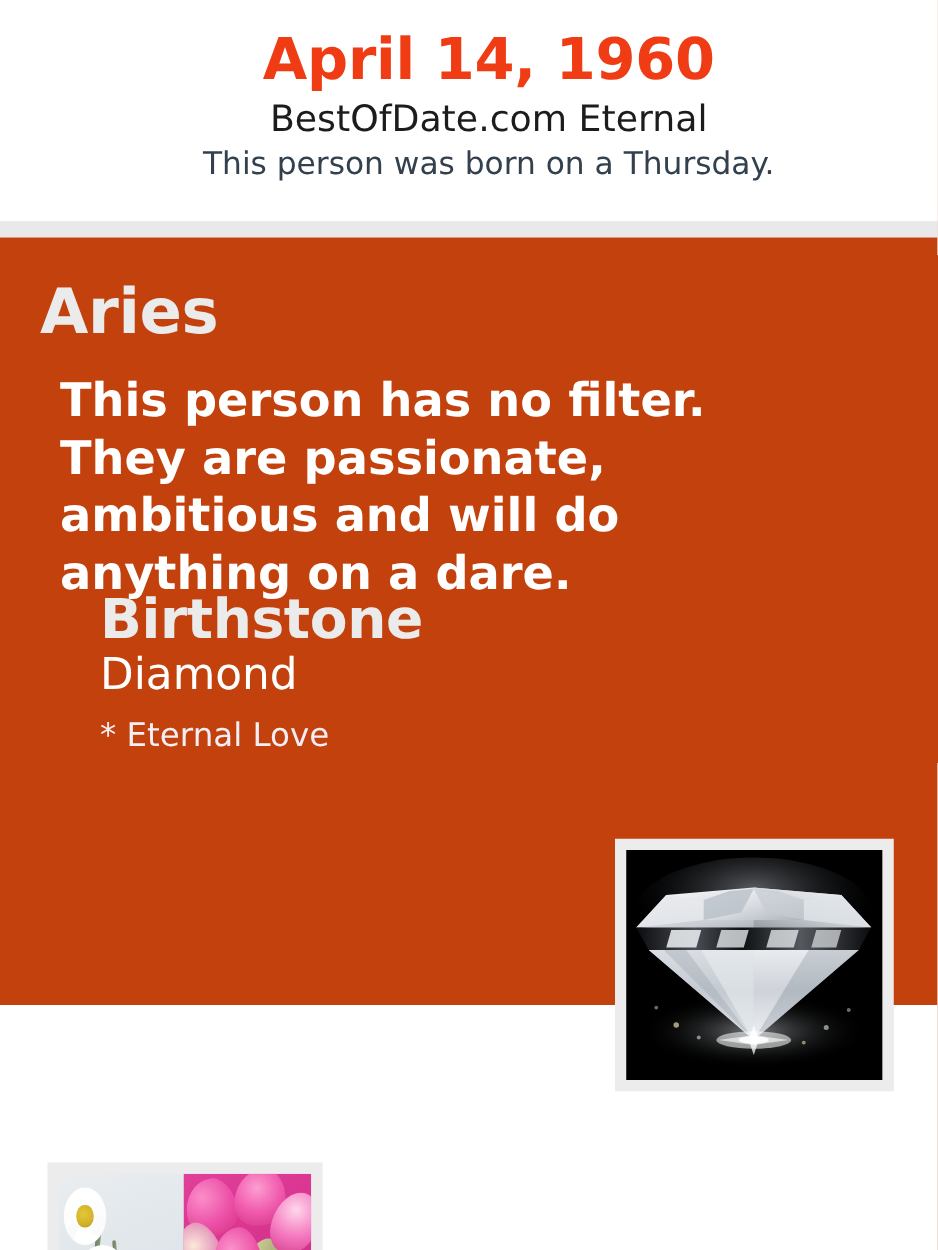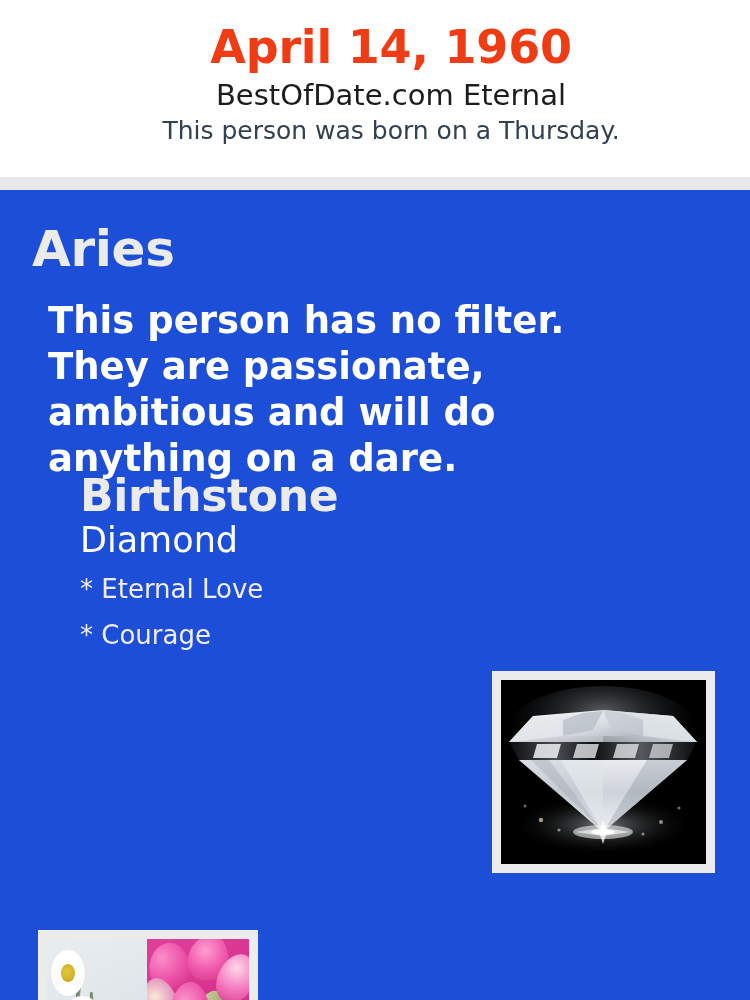--- a/index.html
+++ b/index.html
@@ -67,22 +67,22 @@
     height: 13px;
     background: #e9e9eb;
   }
 
   
   .body-panel {
     position: absolute;
     left: 0;
     top: 190px;
     width: 750px;
-    height: 810px;
-    background: #1d4ed8;
+    height: 614px;
+    background: #c2410c;
   }
 
   
   .zodiac {
     position: absolute;
     left: 32px;
     top: 33px;
     width: 660px;
   }
   .zodiac-name {
@@ -265,21 +265,20 @@
     <div class="zodiac">
       <h2 class="zodiac-name">Aries</h2>
       <p class="zodiac-desc">This person has no filter. They are passionate, ambitious and will do anything on a dare.</p>
     </div>
 
     <div class="birthstone-text">
       <h2 class="section-title">Birthstone</h2>
       <p class="section-sub">Diamond</p>
       <ul class="trait-list">
         <li>* Eternal Love</li>
-        <li>* Courage</li>
       </ul>
     </div>
 
     <div class="img-frame img-frame-diamond">
       <div class="img-inner">
         <div class="diamond-scene">
           <svg viewBox="0 0 205 184" preserveAspectRatio="none" aria-hidden="true">
             <defs>
               <radialGradient id="glowTop" cx="50%" cy="28%" r="55%">
                 <stop offset="0%" stop-color="#5e6166" stop-opacity="0.95"></stop>

